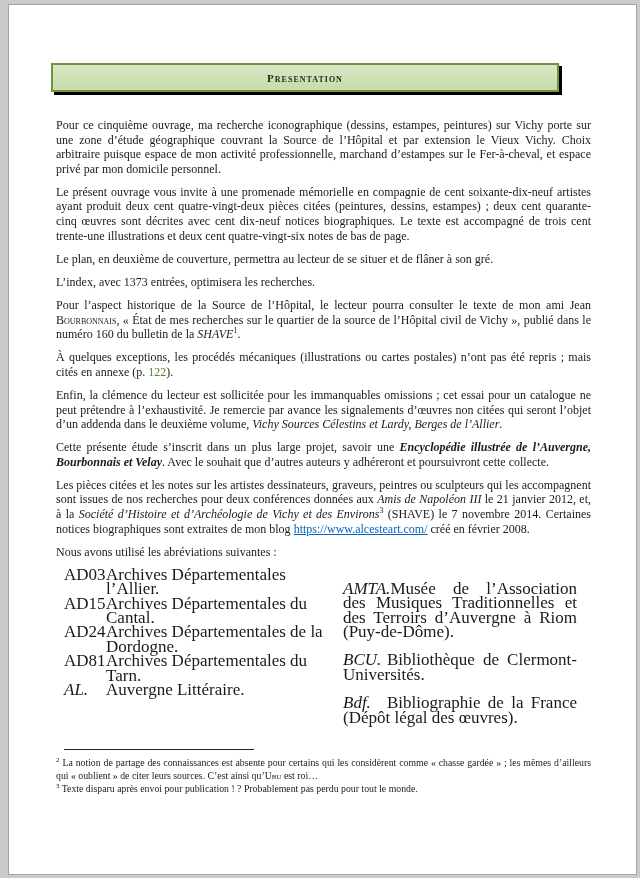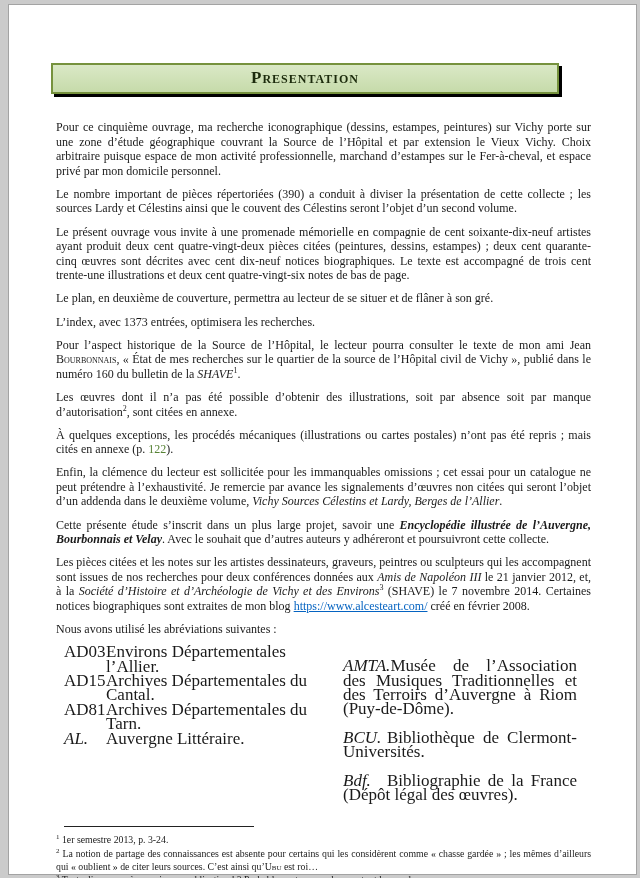--- a/index.html
+++ b/index.html
@@ -31,21 +31,21 @@
     width:508px;
     border:2px solid var(--banner-border);
     background:linear-gradient(180deg,var(--banner-fill-top) 0%,var(--banner-fill-bottom) 100%);
     box-shadow:3px 3px 0 0 #000000;
     text-align:center;
     padding:3px 0 4px 0;
   }
   .banner-title{
     font-variant:small-caps;
     font-weight:bold;
-    font-size:17px;
+    font-size:11px;
     letter-spacing:1px;
     color:#1c2b0c;
   }
   .body-text{margin-top:26px;}
   .body-text p{
     margin:0 0 8.5px 0;
     font-size:12px;
     line-height:14.6px;
     text-align:justify;
     color:#1a1a1a;
@@ -89,61 +89,62 @@
 
 <div class="page">
   <div class="content">
 
     <div class="banner">
       <span class="banner-title">Presentation</span>
     </div>
 
     <div class="body-text">
       <p><span>Pour ce cinquième ouvrage, ma recherche iconographique (dessins, estampes, peintures) sur Vichy porte sur une zone d’étude géographique couvrant la Source de l’Hôpital et par extension le Vieux Vichy. Choix arbitraire puisque espace de mon activité professionnelle, marchand d’estampes sur le Fer-à-cheval, et espace privé par mon domicile personnel.</span></p>
-      <p><span>Le nombre important de pièces répertoriées (390) a conduit à diviser la présentation de cette collecte ; les sources Lardy et Célestins ainsi que le couvent des Célestins seront l’objet d’un second volume.</span></p>
       <p><span>Le présent ouvrage vous invite à une promenade mémorielle en compagnie de cent soixante-dix-neuf artistes ayant produit deux cent quatre-vingt-deux pièces citées (peintures, dessins, estampes) ; deux cent quarante-cinq œuvres sont décrites avec cent dix-neuf notices biographiques. Le texte est accompagné de trois cent trente-une illustrations et deux cent quatre-vingt-six notes de bas de page.</span></p>
       <p><span>Le plan, en deuxième de couverture, permettra au lecteur de se situer et de flâner à son gré.</span></p>
       <p><span>L’index, avec 1373 entrées, optimisera les recherches.</span></p>
       <p><span>Pour l’aspect historique de la Source de l’Hôpital, le lecteur pourra consulter le texte de mon ami Jean </span><span class="seg-sc">Bourbonnais</span><span>, « État de mes recherches sur le quartier de la source de l’Hôpital civil de Vichy », publié dans le numéro 160 du bulletin de la </span><span class="seg-i">SHAVE</span><sup class="seg-sup">1</sup><span>.</span></p>
-      <p><span>Les œuvres dont il n’a pas été possible d’obtenir des illustrations, soit par absence soit par manque d’autorisation</span><sup class="seg-sup">2</sup><span>, sont citées en annexe.</span></p>
       <p><span>À quelques exceptions, les procédés mécaniques (illustrations ou cartes postales) n’ont pas été repris ; mais cités en annexe (p. </span><span class="seg-ref">122</span><span>).</span></p>
       <p><span>Enfin, la clémence du lecteur est sollicitée pour les immanquables omissions ; cet essai pour un catalogue ne peut prétendre à l’exhaustivité. Je remercie par avance les signalements d’œuvres non citées qui seront l’objet d’un addenda dans le deuxième volume, </span><span class="seg-i">Vichy Sources Célestins et Lardy, Berges de l’Allier</span><span>.</span></p>
       <p><span>Cette présente étude s’inscrit dans un plus large projet, savoir une </span><span class="seg-bi">Encyclopédie illustrée de l’Auvergne, Bourbonnais et Velay</span><span>. Avec le souhait que d’autres auteurs y adhéreront et poursuivront cette collecte.</span></p>
       <p><span>Les pièces citées et les notes sur les artistes dessinateurs, graveurs, peintres ou sculpteurs qui les accompagnent sont issues de nos recherches pour deux conférences données aux </span><span class="seg-i">Amis de Napoléon III</span><span> le 21 janvier 2012, et, à la </span><span class="seg-i">Société d’Histoire et d’Archéologie de Vichy et des Environs</span><sup class="seg-sup">3</sup><span> (SHAVE) le 7 novembre 2014. Certaines notices biographiques sont extraites de mon blog </span><a class="seg-link" href="#">https://www.alcesteart.com/</a><span> créé en février 2008.</span></p>
       <p><span>Nous avons utilisé les abréviations suivantes :</span></p>
     </div>
 
     <div class="abbrev">
       <div class="abbrev-col-left">
           <div class="abbrev-row">
             <span class="abbrev-code">AD03</span>
-            <span class="abbrev-text">Environs Départementales l’Allier.</span>
+            <span class="abbrev-text">Archives Départementales l’Allier.</span>
           </div>
           <div class="abbrev-row">
             <span class="abbrev-code">AD15</span>
             <span class="abbrev-text">Archives Départementales du Cantal.</span>
+          </div>
+          <div class="abbrev-row">
+            <span class="abbrev-code">AD24</span>
+            <span class="abbrev-text">Archives Départementales de la Dordogne.</span>
           </div>
           <div class="abbrev-row">
             <span class="abbrev-code">AD81</span>
             <span class="abbrev-text">Archives Départementales du Tarn.</span>
           </div>
           <div class="abbrev-row">
             <span class="abbrev-code seg-i">AL.</span>
             <span class="abbrev-text">Auvergne Littéraire.</span>
           </div>
         </div>
       <div class="abbrev-col-right">
           <p><span class="abbrev-code seg-i">AMTA.</span><span>Musée de l’Association des Musiques Traditionnelles et des Terroirs d’Auvergne à Riom (Puy-de-Dôme).</span></p>
           <p><span class="abbrev-code seg-i">BCU.</span><span>Bibliothèque de Clermont-Universités.</span></p>
           <p><span class="abbrev-code seg-i">Bdf.</span><span>Bibliographie de la France (Dépôt légal des œuvres).</span></p>
         </div>
     </div>
 
     <div class="footnote-sep"></div>
 
     <div class="footnotes">
-        <p><sup>1</sup> <span>1er semestre 2013, p. 3-24.</span></p>
         <p><sup>2</sup> <span>La notion de partage des connaissances est absente pour certains qui les considèrent comme « chasse gardée » ; les mêmes d’ailleurs qui « oublient » de citer leurs sources. C’est ainsi qu’</span><span class="seg-sc">Ubu</span><span> est roi…</span></p>
         <p><sup>3</sup> <span>Texte disparu après envoi pour publication ! ? Probablement pas perdu pour tout le monde.</span></p>
       </div>
 
   </div>
 </div>
 
 </body></html>

